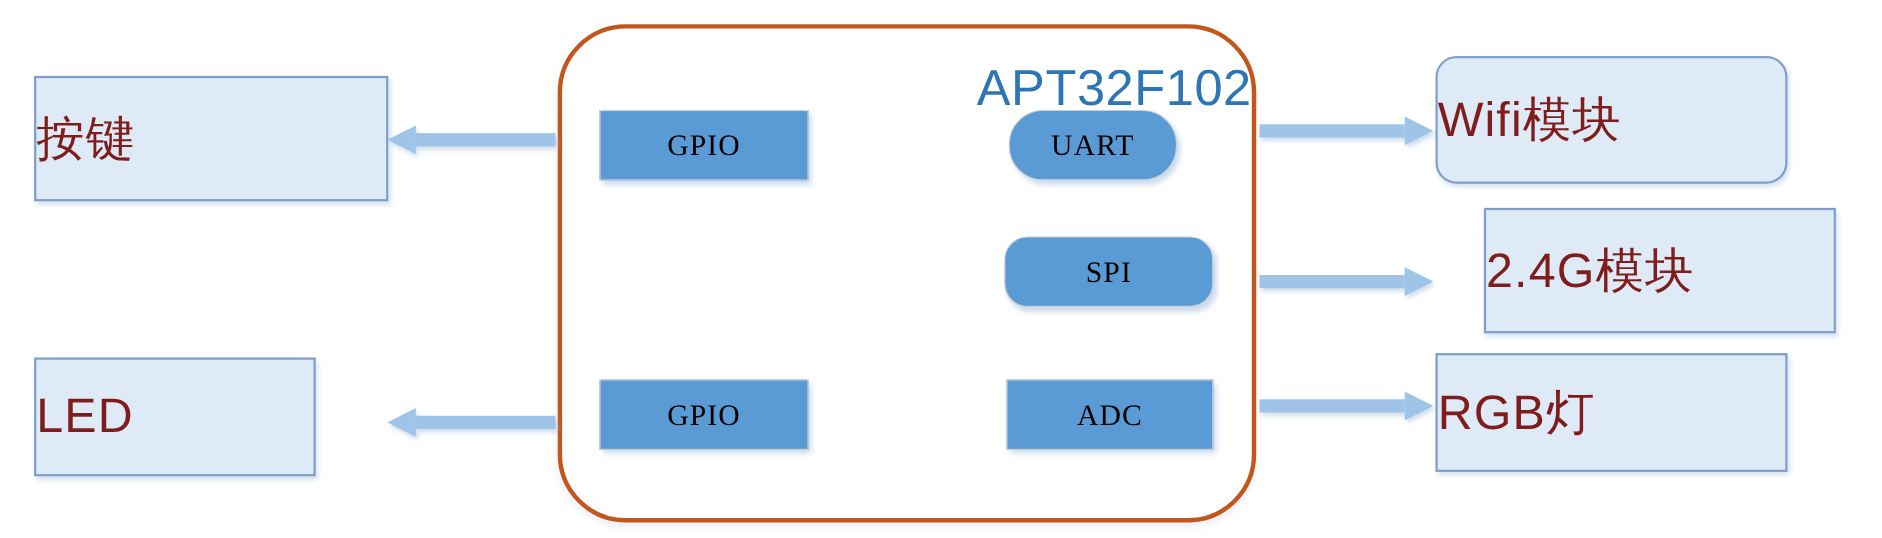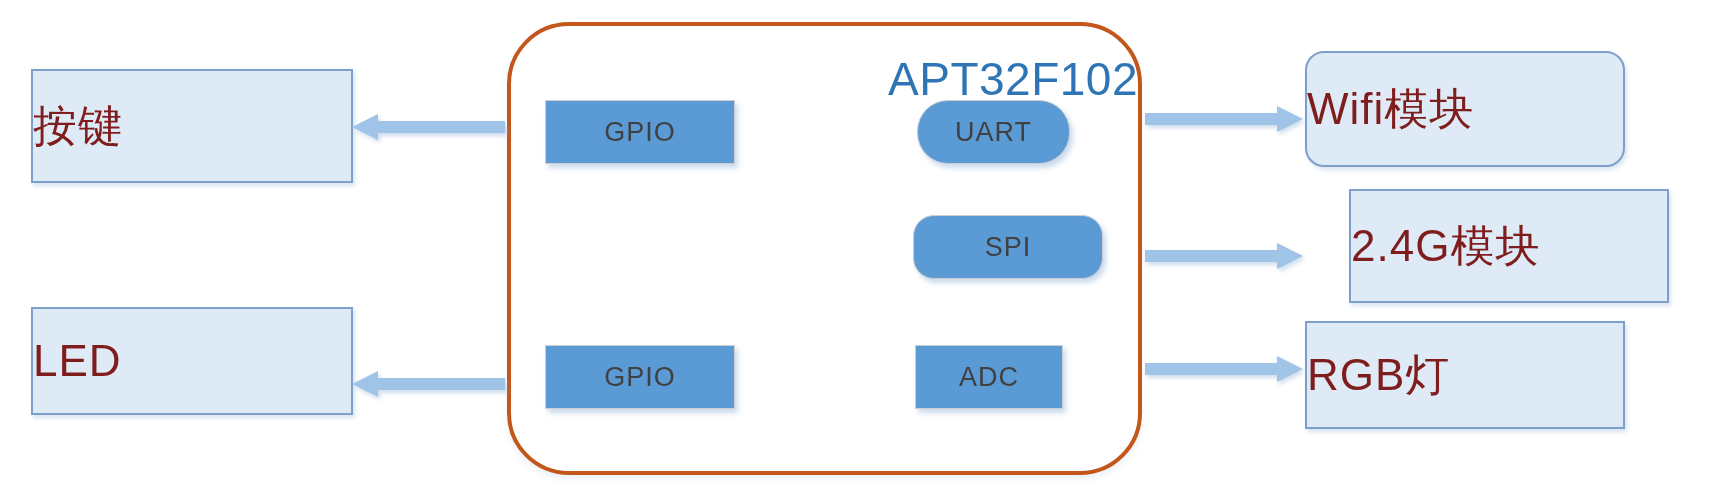--- a/index.html
+++ b/index.html
@@ -22,21 +22,21 @@
     display: flex;
     align-items: center;
     justify-content: flex-start;
     color: #7f1d1d;
     font-size: 44px;
     font-weight: 300;
     letter-spacing: 1px;
     user-select: none;
   }
   .b-anjian { left: 31px;  top: 69px;  width: 322px; height: 114px; }
-  .b-led    { left: 31px;  top: 307px; width: 322px; height: 108px; }
+  .b-led    { left: 31px;  top: 325px; width: 256px; height: 108px; }
   .b-wifi   { left: 1305px; top: 51px;  width: 320px; height: 116px; border-radius: 19px; }
   .b-24g    { left: 1305px; top: 189px; width: 320px; height: 114px; margin-left: 44px; }
   .b-rgb    { left: 1305px; top: 321px; width: 320px; height: 108px; }
 
   
   .mcu {
     position: absolute;
     left: 507px; top: 22px;
     width: 635px; height: 453px;
     background: #ffffff;
@@ -57,30 +57,31 @@
 
   
   .block {
     position: absolute;
     background: #5B9BD5;
     border: 1px solid #CDCECF;
     box-shadow: 3px 4px 5px rgba(160,190,220,0.55);
     display: flex;
     align-items: center;
     justify-content: center;
-    color: #404040;
+    color: #000000;
     font-size: 27px;
     font-weight: 300;
     letter-spacing: 1px;
+    font-family: Liberation Serif, serif;
   }
   .blk-gpio1 { left: 545px; top: 100px; width: 190px; height: 64px; }
   .blk-uart  { left: 917px; top: 100px; width: 153px; height: 64px; border-radius: 31px; }
   .blk-spi   { left: 913px; top: 215px; width: 190px; height: 64px; border-radius: 21px; }
   .blk-gpio2 { left: 545px; top: 345px; width: 190px; height: 64px; }
-  .blk-adc   { left: 915px; top: 345px; width: 148px; height: 64px; }
+  .blk-adc   { left: 915px; top: 345px; width: 188px; height: 64px; }
 
   
   .arrow {
     position: absolute;
     display: flex;
     align-items: center;
     height: 26px;
     filter: drop-shadow(2px 3px 2px rgba(150,180,215,0.45));
   }
   .shaft { flex: 1; height: 12px; background: #A0C3E8; }

